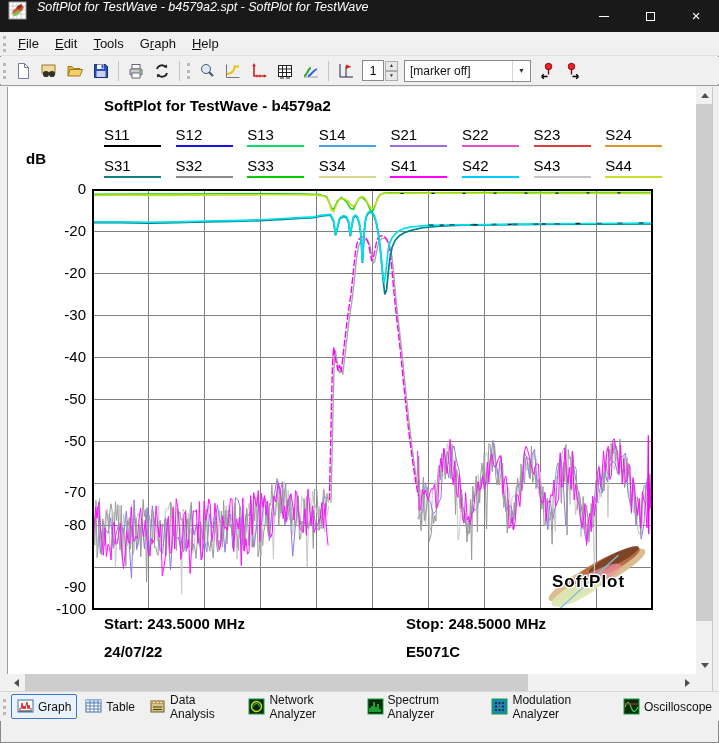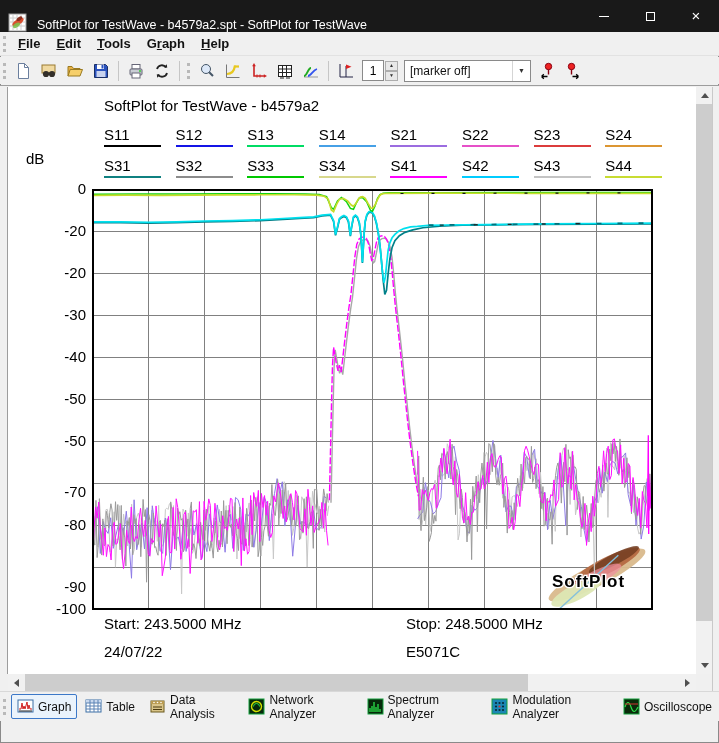--- a/index.html
+++ b/index.html
@@ -2,33 +2,33 @@
 <html><head>
 <meta charset="utf-8">
 <style>
   html,body{margin:0;padding:0;background:#555;}
   *{box-sizing:border-box;}
   .window{position:relative;width:719px;height:743px;background:#f0f0f0;
     font-family:"Liberation Sans",sans-serif;overflow:hidden;
     box-shadow:inset 0 0 0 1px rgba(70,70,70,.6);}
   
   .titlebar{position:absolute;left:0;top:0;width:719px;height:32px;background:#191919;
-    display:flex;align-items:flex-end;color:#fff;}
+    display:flex;align-items:flex-start;color:#fff;font-style:italic;}
   .t-icon{width:20px;height:20px;margin:0 9px 0 8px;flex:0 0 auto;}
   .t-text{font-size:12.5px;white-space:nowrap;overflow:hidden;flex:1;}
   .winbtns{display:flex;height:32px;flex:0 0 auto;}
   .wb{width:46px;height:32px;display:flex;align-items:center;justify-content:center;}
   .wb-min i{display:block;width:10px;height:1px;background:#fff;}
   .wb-max i{display:block;width:9px;height:9px;border:1px solid #fff;}
   .wb-close{font-size:15px;color:#fff;line-height:32px;}
   
   .menubar{position:absolute;left:0;top:32px;width:719px;height:24px;background:#f0f0f0;
     display:flex;align-items:center;font-size:13px;color:#111;border-bottom:1px solid #e2e2e2;}
   .grip{height:16px;border-left:3px dotted #b9b9b9;margin:0 4px 0 3px;}
-  .mi{padding:2px 8px;font-weight:bold;}
+  .mi{padding:2px 8px;}
   .mi .u{text-decoration:underline;}
   
   .toolbar{position:absolute;left:0;top:57px;width:719px;height:27px;background:#f0f0f0;
     display:flex;align-items:center;}
   .tbb{width:24px;height:24px;border:none;background:transparent;padding:2px;margin:0 1px;display:flex;
     align-items:center;justify-content:center;}
   .tbb svg{width:18px;height:18px;}
   .tsep{width:1px;height:20px;background:#c6c6c6;margin:0 4px;}
   .spin{display:flex;align-items:center;margin:0 3px;}
   .spin-val{width:22px;height:21px;background:#fff;border:1px solid #8a8a8a;font-size:12px;
@@ -36,21 +36,21 @@
   .spin-btns{display:flex;flex-direction:column;margin-left:1px;}
   .sb{width:13px;height:10px;background:#e8e8e8;border:1px solid #adadad;font-size:5px;color:#333;
     display:flex;align-items:center;justify-content:center;line-height:1;}
   .drop{width:127px;height:22px;background:#fff;border:1px solid #8a8a8a;margin:0 3px;font-size:12px;
     display:flex;align-items:center;padding-left:5px;color:#111;}
   .drop .da{margin-left:auto;font-size:7px;color:#333;padding:0 5px;border-left:1px solid #d5d5d5;align-self:stretch;display:flex;align-items:center;}
   
   .main{position:absolute;left:0;top:85px;width:719px;height:606px;background:#f0f0f0;border-top:1px solid #9d9d9d;}
   .surface{position:absolute;left:8px;top:1px;width:688px;height:587px;background:#fff;
     box-shadow:-1px 0 0 #9d9d9d;color:#000;}
-  .gtext{position:absolute;font-size:15px;white-space:nowrap;}
+  .gtext{position:absolute;font-size:15px;white-space:nowrap;font-weight:bold;}
   .g-right{width:246px;}
   .legend-row{position:absolute;left:96px;display:flex;}
   .lg-item{width:71.6px;}
   .lg-label{font-size:15px;}
   .lg-line{width:57px;height:2px;margin-top:2px;}
   .ylab{position:absolute;width:42px;text-align:right;font-size:15px;}
   #plot{position:absolute;left:84px;top:102px;}
   
   .vsb{position:absolute;left:696px;top:1px;width:17px;height:587px;background:#f1f1f1;}
   .hsb{position:absolute;left:8px;top:588px;width:688px;height:17px;background:#f1f1f1;}

